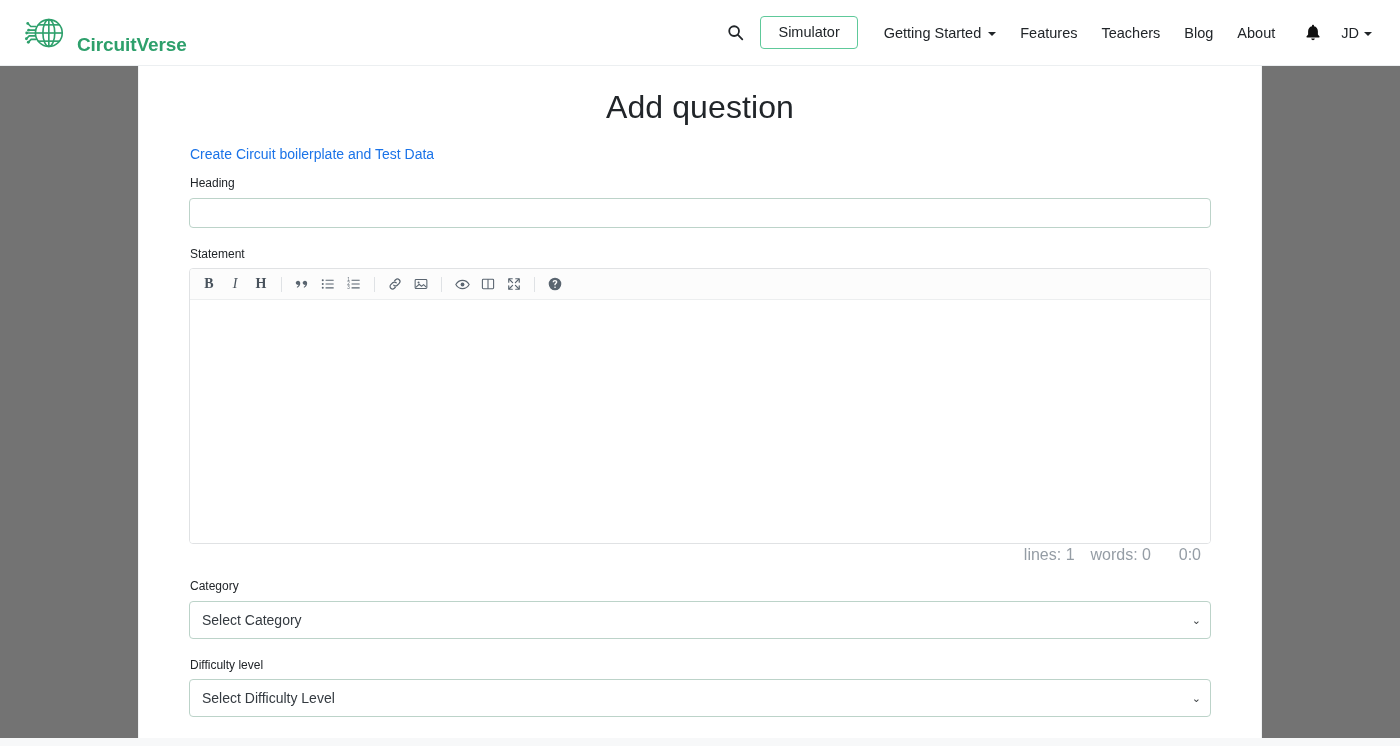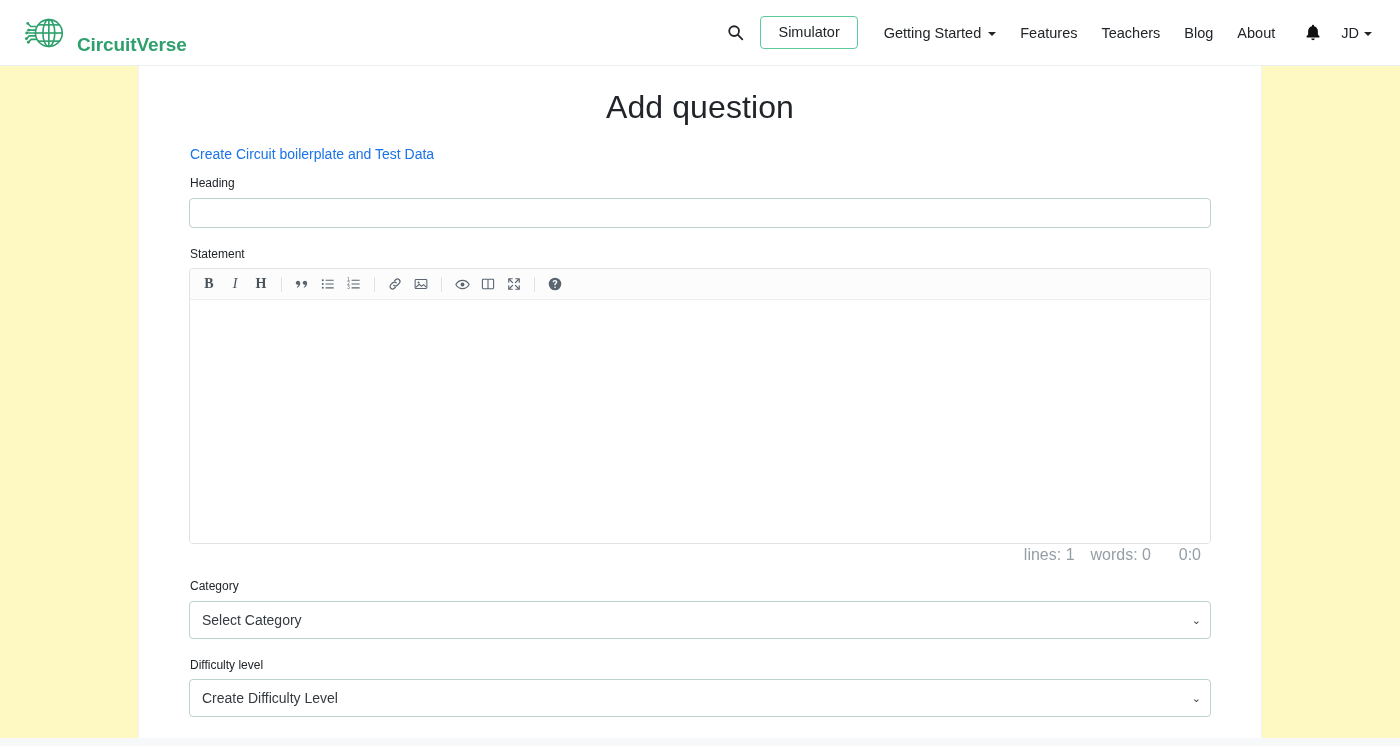--- a/index.html
+++ b/index.html
@@ -95,21 +95,21 @@
     padding: 8px 6px 8px 6px;
     cursor: pointer;
     display: flex; align-items: center; gap: 5px;
   }
 
   
   .page-wrap {
     position: relative;
     width: 1400px;
     height: 680px;
-    background: #fef9c3;
+    background: #737373;
   }
   .content-container {
     position: absolute;
     left: 138px;
     top: 0;
     width: 1124px;
     height: 680px;
     border-left: 1px solid #f1f3f4;
     border-right: 1px solid #f1f3f4;
     background: #ffffff;
@@ -469,21 +469,21 @@
       </div>
 
       <label class="form-label" style="margin-top:13px;">Category</label>
       <div class="select-wrap">
         <div class="select-box">Select Category</div>
         <span class="select-chevron">⌄</span>
       </div>
 
       <label class="form-label" style="margin-top:19px;">Difficulty level</label>
       <div class="select-wrap">
-        <div class="select-box">Create Difficulty Level</div>
+        <div class="select-box">Select Difficulty Level</div>
         <span class="select-chevron">⌄</span>
       </div>
 
       <div class="actions">
         <button class="btn-primary">Create Question</button>
         <a class="btn-link">Back</a>
       </div>
 
     </div>
   </div>

